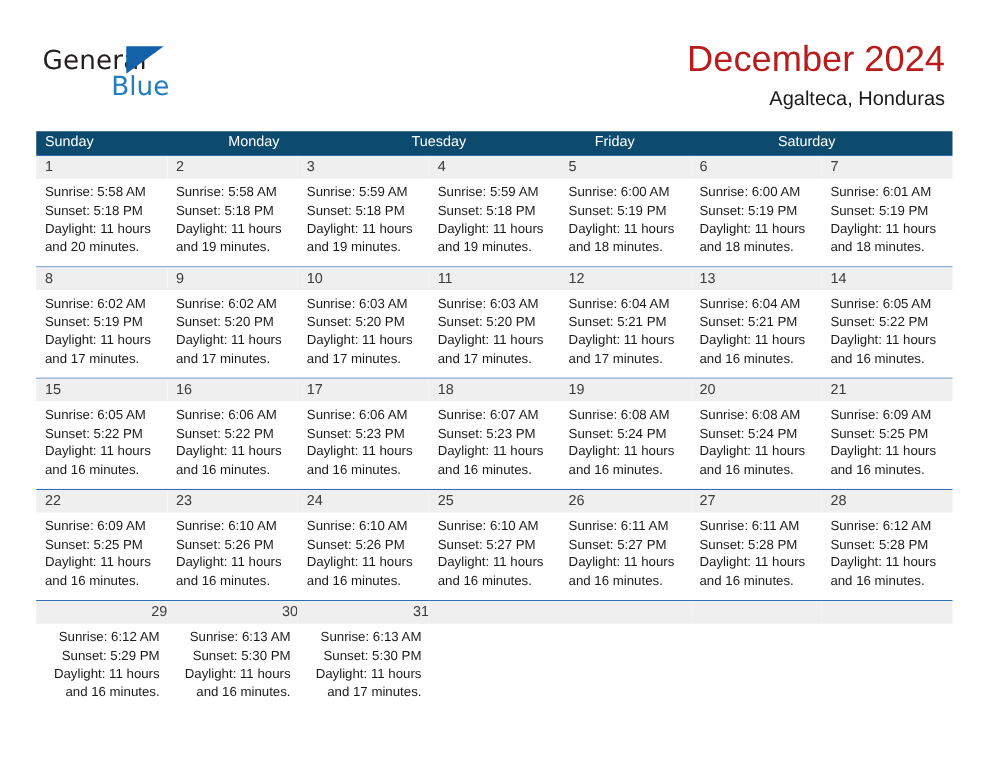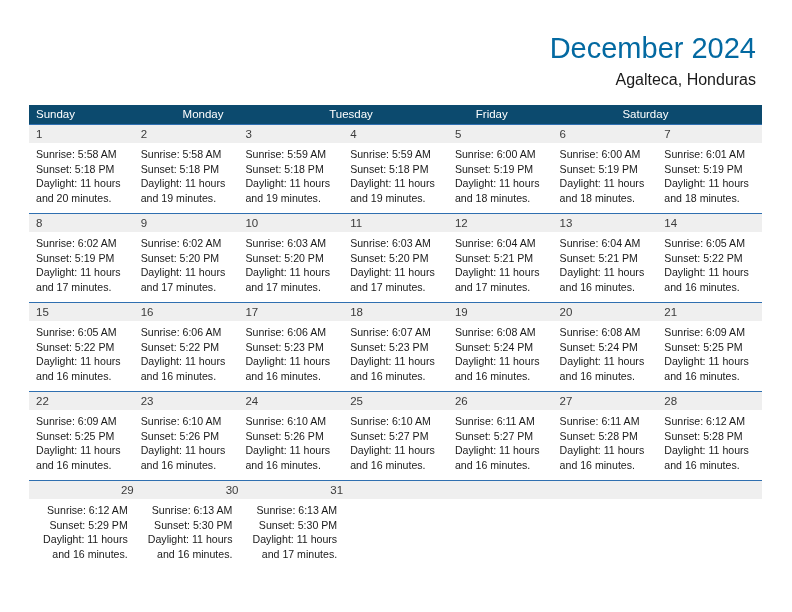--- a/index.html
+++ b/index.html
@@ -65,21 +65,21 @@
 
   .title-block {
     position: absolute;
     right: 36px;
     top: 30px;
     text-align: right;
   }
   .cal-title {
     font-size: 29px;
     font-weight: normal;
-    color: #0369a1;
+    color: #b91c1c;
     line-height: 36px;
     white-space: nowrap;
   }
   .cal-subtitle {
     margin-top: 4px;
     font-size: 16px;
     color: #1a1a1a;
     line-height: 20px;
     white-space: nowrap;
   }
@@ -151,20 +151,25 @@
     white-space: nowrap;
   }
 </style>
 </head>
 <body>
 
 <div class="page">
 
   <div class="top">
 
+    <div class="logo">
+      <span class="logo-general">General</span>
+      <span class="logo-triangle"></span>
+      <span class="logo-blue">Blue</span>
+    </div>
 
     <div class="title-block">
       <div class="cal-title">December 2024</div>
       <div class="cal-subtitle">Agalteca, Honduras</div>
     </div>
 
   </div>
 
   <div class="calendar">
 

